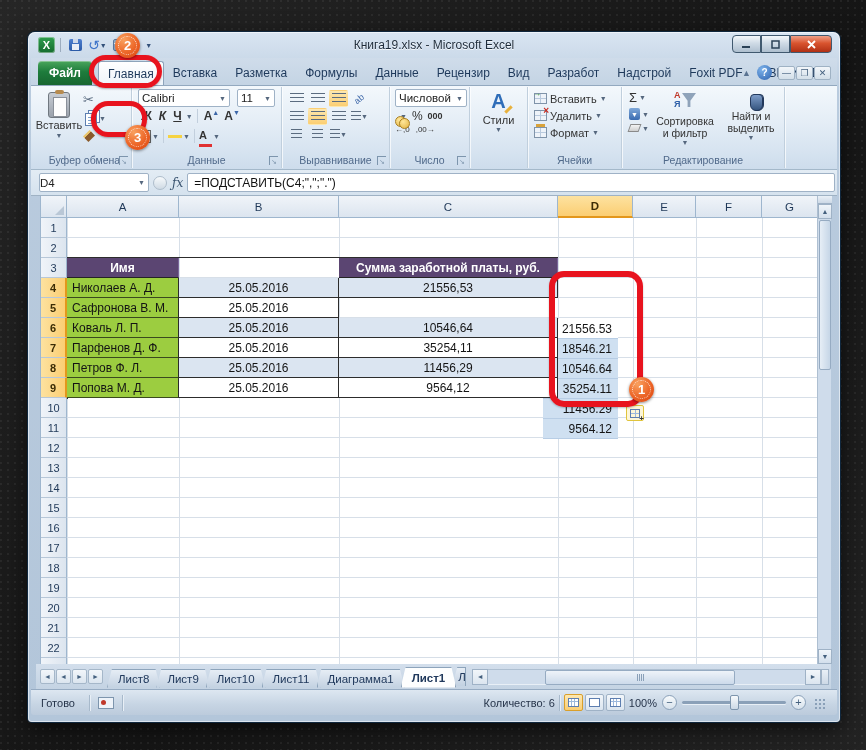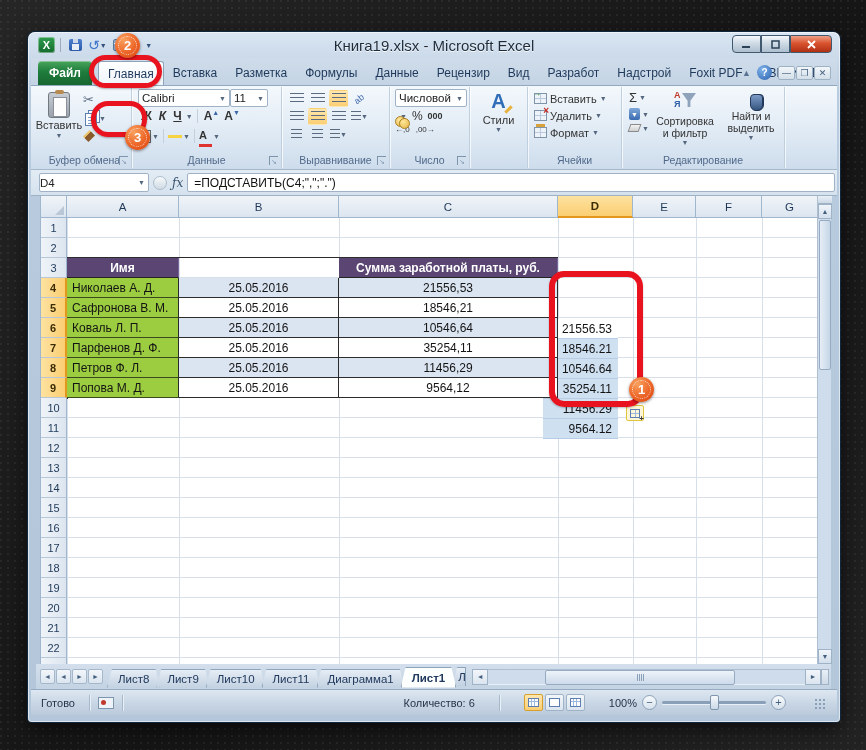--- a/index.html
+++ b/index.html
@@ -30,21 +30,21 @@
   .qbtn { height:18px; min-width:18px; display:flex; align-items:center; justify-content:center;
     font-size:12px; color:#2a4d7a; border-radius:3px; }
   .ic-save { width:13px; height:12px; background:linear-gradient(#4e7fd0,#2b5aa6); border-radius:2px; position:relative; }
   .ic-save:before { content:""; position:absolute; left:3px; top:5px; width:7px; height:6px; background:#e9eef7; }
   .ic-save:after { content:""; position:absolute; left:4px; top:0; width:5px; height:4px; background:#cfd9ea; }
   .undo-glyph { color:#3e74c9; font-size:14px; line-height:1; }
   .mini-drop { font-size:7px; color:#33517a; }
   .ic-qgrid { width:13px; height:12px; border:1px solid #5e7ca3; background:
       linear-gradient(#fff,#fff) 0 3px/100% 1px no-repeat,
       linear-gradient(#9db7d6,#9db7d6); border-radius:2px; position:relative;}
-  .title-text { position:absolute; left:0; right:0; text-align:center; font-size:15px; color:#1d2b3a; text-shadow:0 1px 0 rgba(255,255,255,.8); }
+  .title-text { position:absolute; left:0; right:0; text-align:center; font-size:12px; color:#1d2b3a; text-shadow:0 1px 0 rgba(255,255,255,.8); }
   .winbtns { position:absolute; right:8px; top:3px; display:flex; }
   .wbtn { width:29px; height:18px; border:1px solid #40596f; display:flex; align-items:center; justify-content:center;
     background:linear-gradient(#f4f8fb,#cfdbe6 45%,#aebfcf); }
   .wbtn:first-child{ border-radius:4px 0 0 4px; }
   .wbtn.close { width:42px; background:linear-gradient(#f0a088,#d9542f 45%,#b03015); border-radius:0 4px 4px 0; }
   .wbtn svg { display:block; }
   
   .tabrow { position:absolute; left:3px; right:3px; top:26px; height:28px;
     background:linear-gradient(#cfdcea,#c4d4e4); border-bottom:1px solid #93a9bf; display:flex; align-items:flex-end; padding-left:7px; }
   .file-tab { width:54px; height:24px; margin-right:6px; border-radius:4px 4px 0 0;
@@ -77,21 +77,21 @@
   .ic-paste:before { content:""; position:absolute; left:4px; top:4px; width:12px; height:18px; background:#fdfdfd; border:1px solid #8a9099; }
   .ic-paste:after { content:""; position:absolute; left:6px; top:-3px; width:9px; height:4px; background:#b78b4e; border-radius:2px; }
   .clip-col { display:flex; flex-direction:column; padding-top:3px; gap:2px; }
   .ic-cut { font-size:13px; color:#5b6c80; line-height:1; }
   .ic-copy { width:12px; height:13px; position:relative; background:#fff; border:1px solid #5d7eb0; box-shadow:3px -3px 0 -1px #fff, 3px -3px 0 0 #5d7eb0; margin:3px 0 0 2px; }
   .ic-copy:before { content:""; position:absolute; left:2px; top:3px; width:7px; height:1px; background:#7ea0cc; box-shadow:0 3px 0 #7ea0cc, 0 6px 0 #7ea0cc; }
   .ic-brush { width:12px; height:12px; background:linear-gradient(135deg,#e9c46a 40%,#8a5a2b 41%); clip-path:polygon(0 55%, 55% 0, 100% 45%, 45% 100%); }
   
   .g-font { width:150px; padding:2px 4px 0 6px; }
   .selbox { background:#fff; border:1px solid #9fb2c6; border-radius:2px; height:18px; display:flex; align-items:center; justify-content:space-between; padding:0 3px; font-size:11.5px; color:#222; }
-  .font-row1 { display:flex; gap:0; }
+  .font-row1 { display:flex; gap:7px; }
   .rowx { display:flex; align-items:center; gap:1px; margin-top:2px; }
   .bstr { font-size:12px; font-weight:bold; color:#333; padding:0 3px; }
   .vd { width:1px; height:14px; background:#c2cfdd; margin:0 3px; }
   .ic-aup { font-size:12px; font-weight:bold; color:#333; position:relative; padding:0 2px; }
   .ic-aup sup { font-size:7px; color:#3c66a8; }
   .ic-bord { width:13px; height:13px; border:1px solid #666;
      background:linear-gradient(#999,#999) 50% 0/1px 100% no-repeat, linear-gradient(#999,#999) 0 50%/100% 1px no-repeat; }
   .ic-fill { width:13px; height:9px; background:#8fa3ba; clip-path:polygon(20% 0,80% 0,100% 70%,50% 100%,0 70%); }
   .bar-y { display:block; width:14px; height:3px; background:#f6d342; margin-top:1px; }
   .ic-fcol { font-size:11px; font-weight:bold; color:#333; line-height:1; text-align:center; }
@@ -212,21 +212,21 @@
   .hthumb { position:absolute; left:18%; width:60%; top:0; height:15px; background:linear-gradient(#eef3f9,#ccdaea); border:1px solid #96abc2; border-radius:2px; display:flex; align-items:center; justify-content:center; gap:1px; }
   .hthumb i { width:1px; height:7px; background:#8aa0b8; }
   .hsplit { width:8px; height:16px; background:linear-gradient(#e9f0f7,#cdd9e6); border:1px solid #9fb2c6; }
   
   .statusbar { position:absolute; left:3px; right:3px; top:657px; height:26px;
     background:linear-gradient(#dde7f1,#c6d4e3 60%,#bccbdc); border-top:1px solid #96abc2; display:flex; align-items:center; font-size:11px; color:#26344a; border-radius:0 0 3px 3px; }
   .st-ready { padding:0 14px 0 10px; }
   .st-sep { width:1px; height:16px; background:#a7b9cb; box-shadow:1px 0 0 #e8eff6; }
   .ic-macro { width:16px; height:12px; border:1px solid #7d95ad; background:#eef3f9; position:relative; margin:0 8px; }
   .ic-macro:after { content:""; position:absolute; left:2px; top:2px; width:5px; height:5px; border-radius:50%; background:#c0392b; }
-  .st-right { margin-left:auto; display:flex; align-items:center; gap:24px; padding-right:10px; }
+  .st-right { margin-left:auto; display:flex; align-items:center; gap:4px; padding-right:10px; }
   .views { display:flex; gap:2px; }
   .vbtn { width:19px; height:17px; border:1px solid #9fb2c6; border-radius:2px; background:linear-gradient(#f2f6fa,#dbe5ef); display:flex; align-items:center; justify-content:center; }
   .vbtn.active { background:linear-gradient(#fde8b0,#fbce73); border-color:#d99f2b; }
   .vico { width:11px; height:9px; border:1px solid #5d7eb0; background:
      linear-gradient(#9db9dd,#9db9dd) 0 33%/100% 1px no-repeat,
      linear-gradient(#9db9dd,#9db9dd) 33% 0/1px 100% no-repeat,
      linear-gradient(#9db9dd,#9db9dd) 66% 0/1px 100% no-repeat, #fff; }
   .vico.page { background:#fff; }
   .zoomctl { display:flex; align-items:center; gap:5px; }
   .zbtn { width:15px; height:15px; border-radius:50%; border:1px solid #8aa0b8; background:linear-gradient(#f7fafc,#d7e2ec); color:#44607e; font-size:11px; line-height:12px; text-align:center; }
@@ -582,21 +582,20 @@
       <div class="cell ca r3 thead">Имя</div>
       <div class="cell cc r3 thead">Сумма заработной платы, руб.</div>
 
       <div class="cell ca r4 name">Николаев А. Д.</div>
       <div class="cell cb r4 band0">25.05.2016</div>
       <div class="cell cc r4 band0">21556,53</div>
       <div class="cell cd r4 dsel dactive">21556.53</div>
 
       <div class="cell ca r5 name">Сафронова В. М.</div>
       <div class="cell cb r5 band1">25.05.2016</div>
-      <div class="cell cc r5 band1">18546,21</div>
       <div class="cell cd r5 dsel">18546.21</div>
 
       <div class="cell ca r6 name">Коваль Л. П.</div>
       <div class="cell cb r6 band0">25.05.2016</div>
       <div class="cell cc r6 band0">10546,64</div>
       <div class="cell cd r6 dsel">10546.64</div>
 
       <div class="cell ca r7 name">Парфенов Д. Ф.</div>
       <div class="cell cb r7 band1">25.05.2016</div>
       <div class="cell cc r7 band1">35254,11</div>

